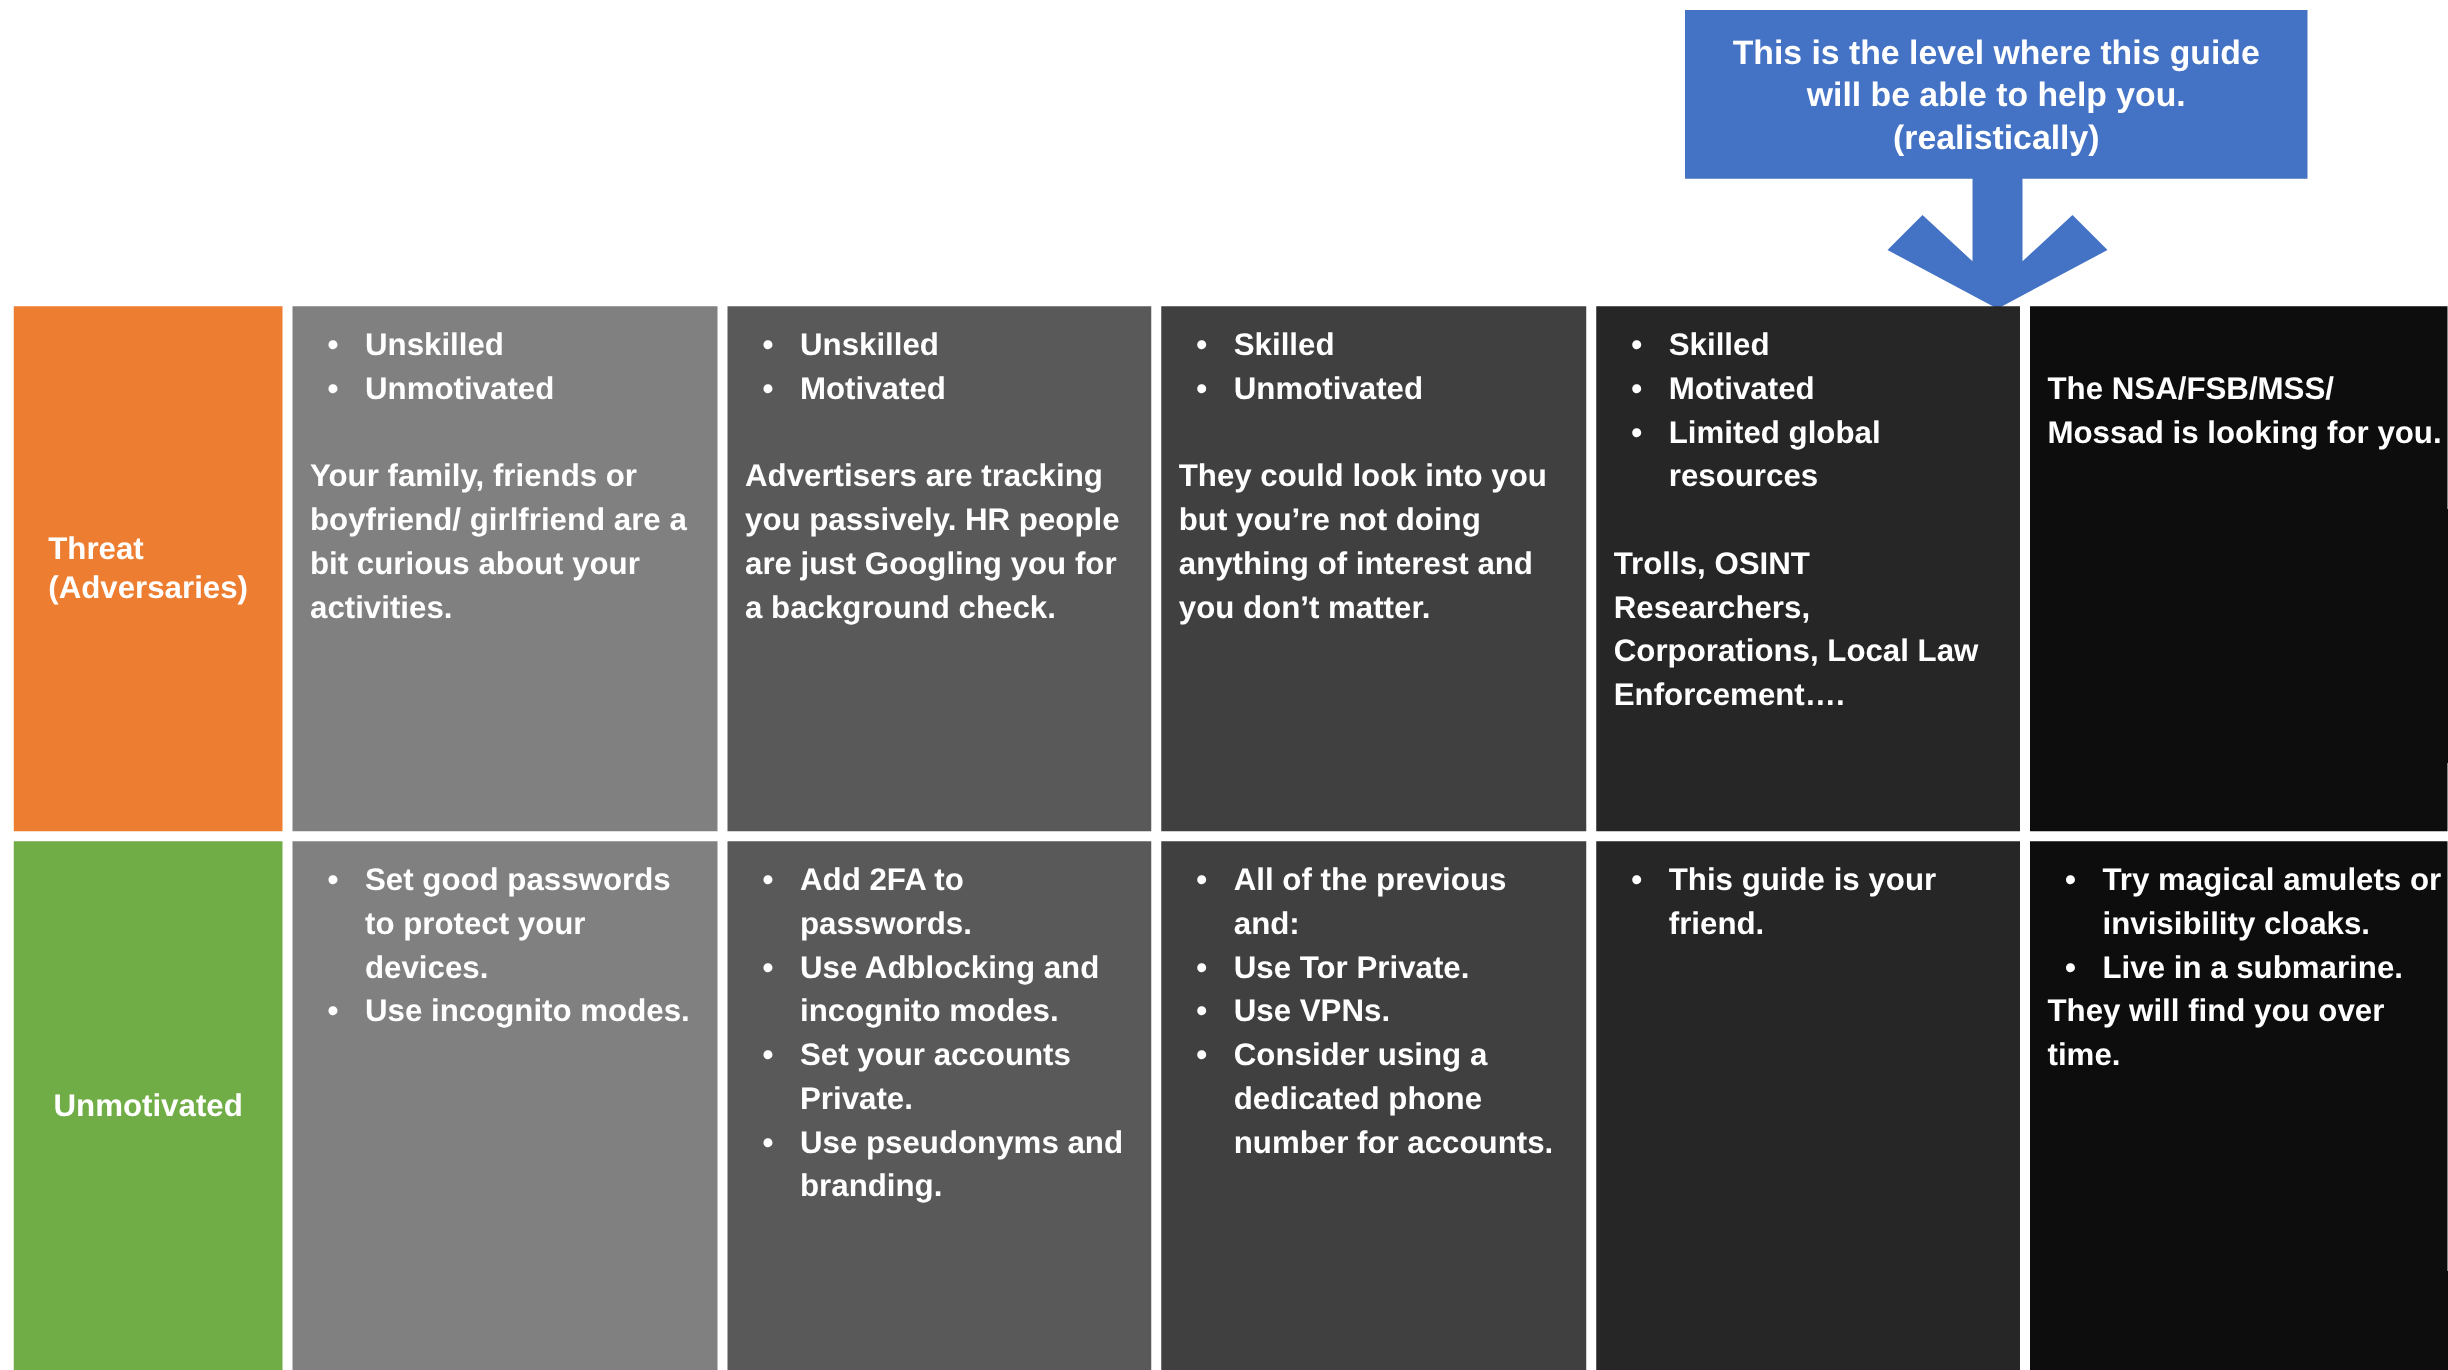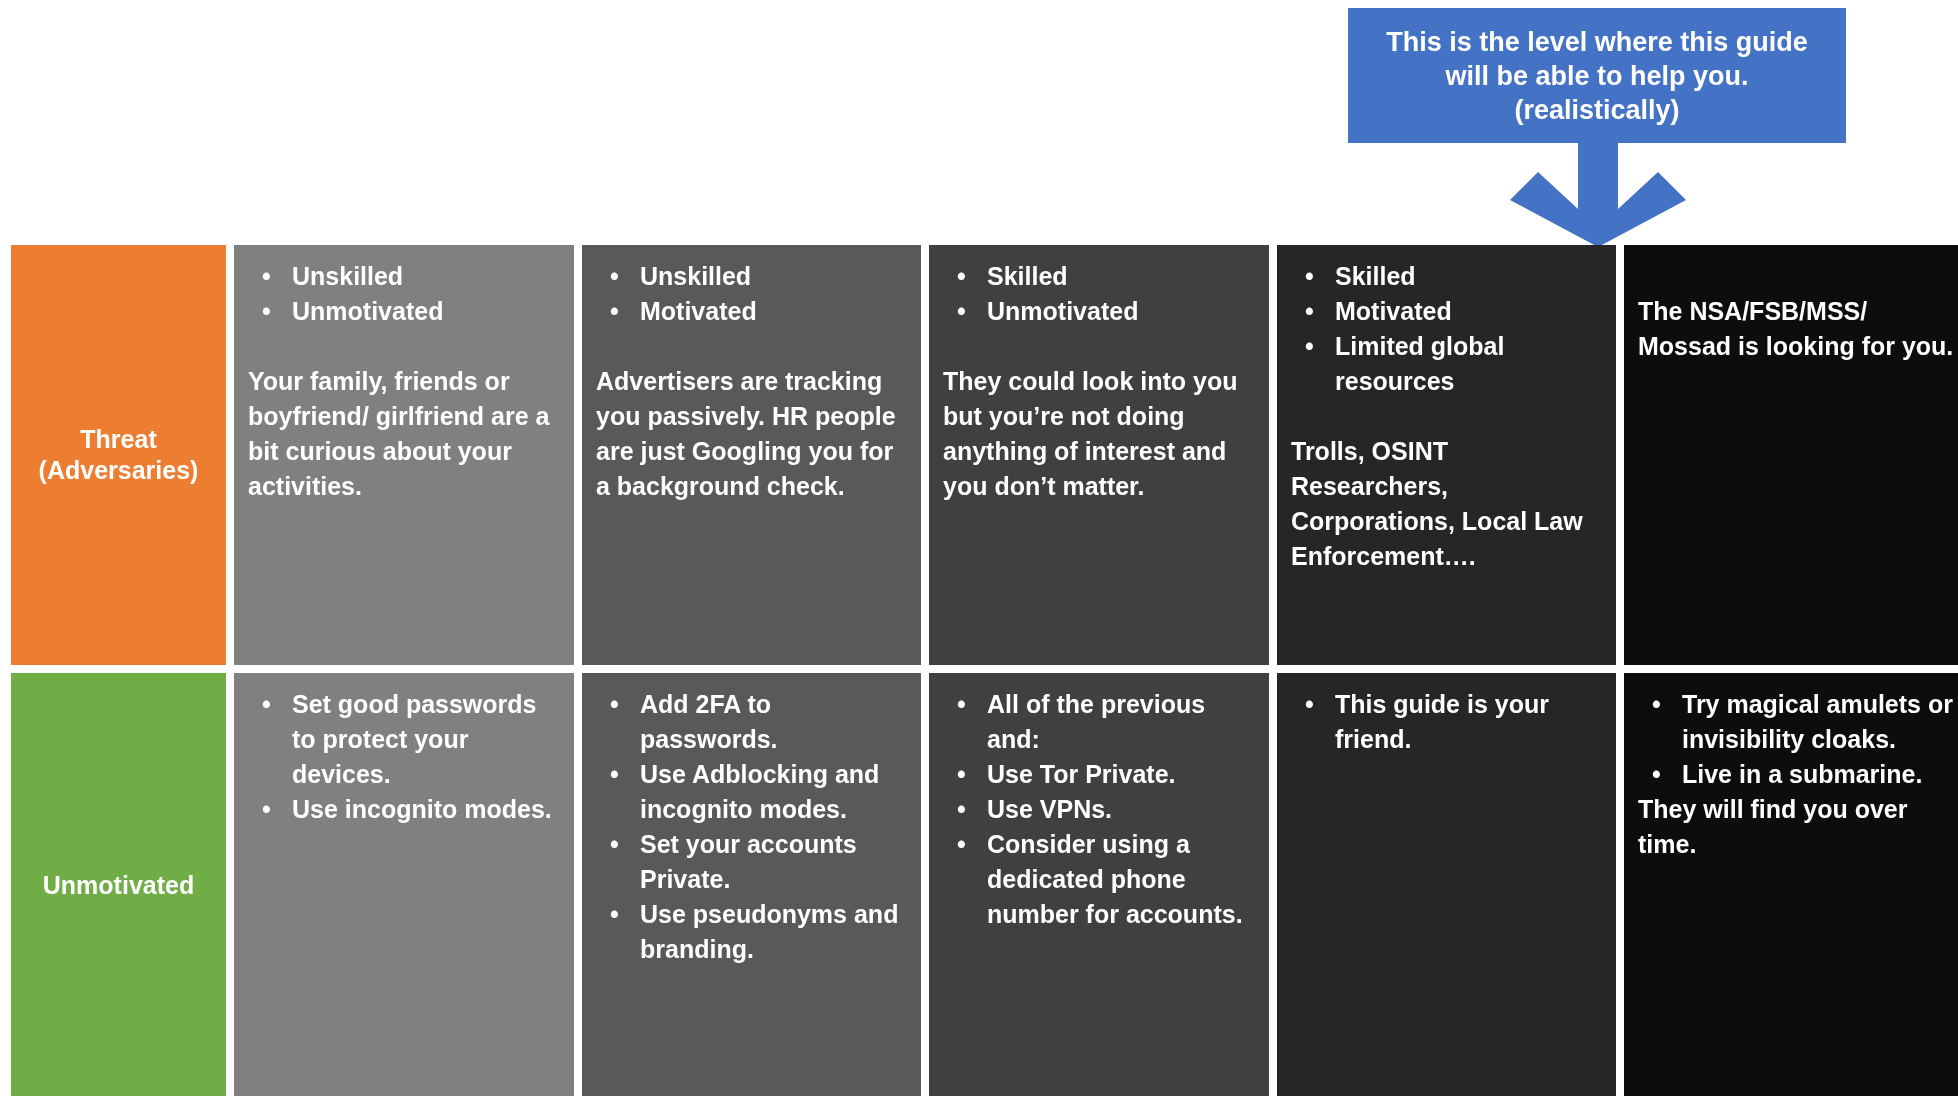--- a/index.html
+++ b/index.html
@@ -70,21 +70,20 @@
   .cell {
     box-sizing: border-box;
     padding: 14px 14px 10px 14px;
     overflow: hidden;
   }
 
   .label-cell {
     display: flex;
     align-items: center;
     justify-content: center;
-    text-align: center;
     padding: 24px;
   }
   .label-cell .label-text {
     color: #ffffff;
     font-weight: bold;
     font-size: 25px;
     line-height: 31px;
   }
   #cell-threat-label { background: #ED7D31; }
   #cell-mitigations-label { background: #70AD47; }

